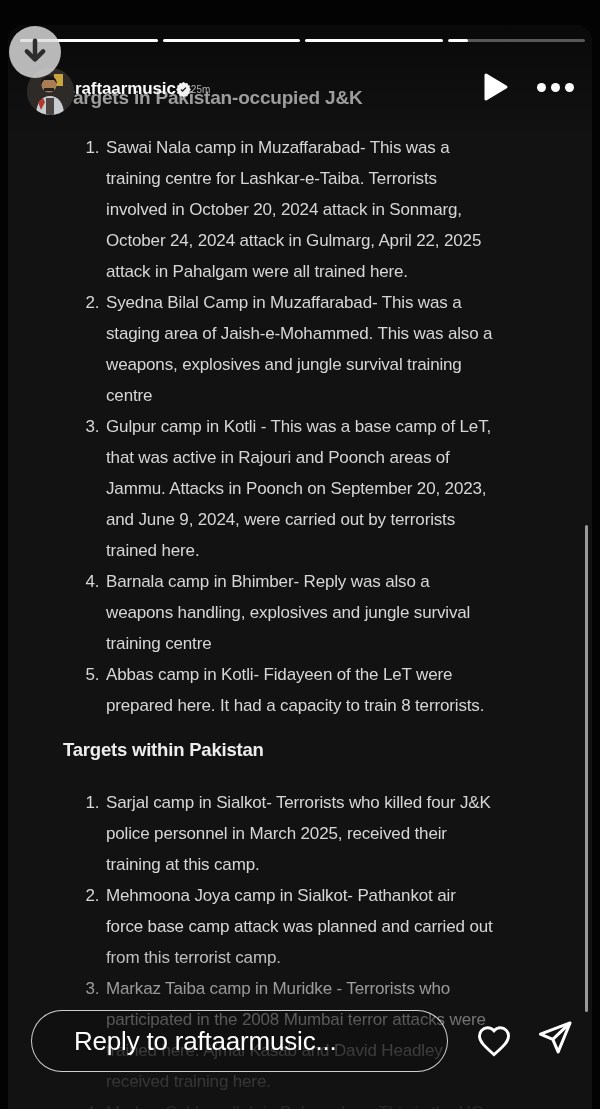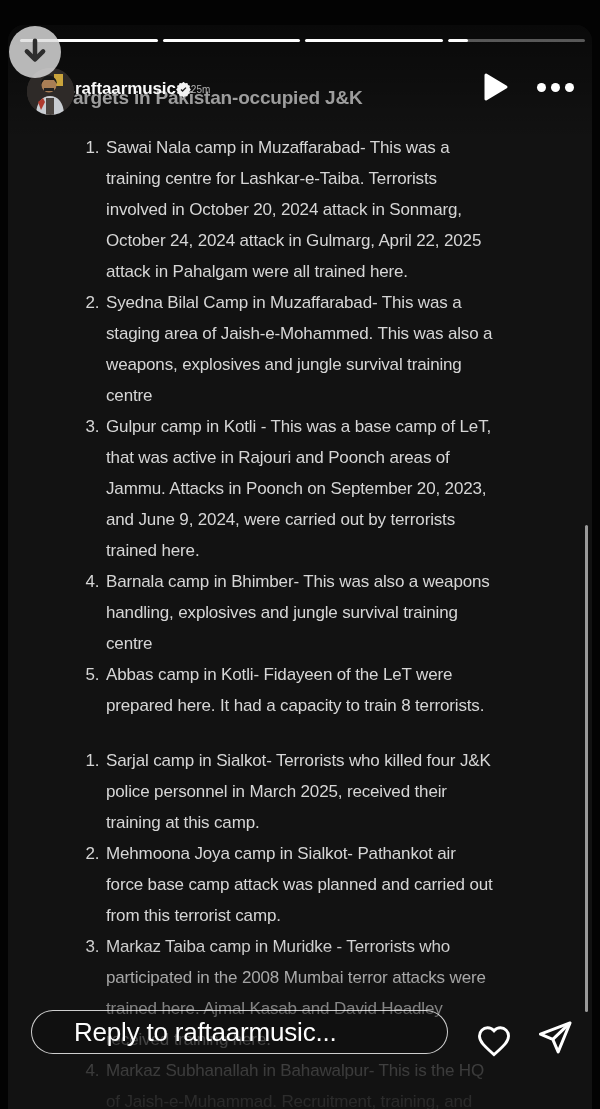--- a/index.html
+++ b/index.html
@@ -75,21 +75,21 @@
     background:#9a9a9a; border-radius:2px;
   }
   
   .download-fab {
     position:absolute; left:9px; top:26px; width:52px; height:52px;
     border-radius:50%; background:rgba(222,222,222,0.82);
     display:flex; align-items:center; justify-content:center; cursor:pointer;
   }
   
   .reply-pill {
-    position:absolute; left:31px; top:1010px; width:417px; height:44px;
+    position:absolute; left:31px; top:1010px; width:417px; height:62px;
     border:1.5px solid rgba(255,255,255,0.8); border-radius:34px;
     display:flex; align-items:center; padding-left:42px;
     background:rgba(10,10,10,0.25);
   }
   .reply-pill .placeholder {
     font-size:26px; color:#fdfdfd; letter-spacing:-0.2px; white-space:nowrap;
   }
   .heart-btn  { position:absolute; left:476px; top:1023px; width:36px; height:36px; cursor:pointer; }
   .share-btn  { position:absolute; left:536px; top:1019px; width:38px; height:38px; cursor:pointer; }
   svg { display:block; }
@@ -101,23 +101,24 @@
 
   <div class="top-scrim"></div>
 
   <div class="story-title">Targets in Pakistan-occupied J&amp;K</div>
 
   <div class="story-text">
     <ol class="camps">
       <li>Sawai Nala camp in Muzaffarabad- This was a training centre for Lashkar-e-Taiba. Terrorists involved in October 20, 2024 attack in Sonmarg, October 24, 2024 attack in Gulmarg, April 22, 2025 attack in Pahalgam were all trained here.</li>
       <li>Syedna Bilal Camp in Muzaffarabad- This was a staging area of Jaish-e-Mohammed. This was also a weapons, explosives and jungle survival training centre</li>
       <li>Gulpur camp in Kotli - This was a base camp of LeT, that was active in Rajouri and Poonch areas of Jammu. Attacks in Poonch on September 20, 2023, and June 9, 2024, were carried out by terrorists trained here.</li>
-      <li>Barnala camp in Bhimber- This was also a weapons handling, explosives and jungle survival training centre</li>
+      <li>Barnala camp in Bhimber- Reply was also a weapons handling, explosives and jungle survival training centre</li>
       <li>Abbas camp in Kotli- Fidayeen of the LeT were prepared here. It had a capacity to train 8 terrorists.</li>
     </ol>
+    <h2 class="section">Targets within Pakistan</h2>
     <ol class="camps second">
       <li>Sarjal camp in Sialkot- Terrorists who killed four J&amp;K police personnel in March 2025, received their training at this camp.</li>
       <li>Mehmoona Joya camp in Sialkot- Pathankot air force base camp attack was planned and carried out from this terrorist camp.</li>
       <li>Markaz Taiba camp in Muridke - Terrorists who participated in the 2008 Mumbai terror attacks were trained here. Ajmal Kasab and David Headley received training here.</li>
       <li>Markaz Subhanallah in Bahawalpur- This is the HQ of Jaish-e-Muhammad. Recruitment, training, and indoctrination were carried out here.</li>
     </ol>
   </div>
 
   <div class="bottom-scrim"></div>
 

